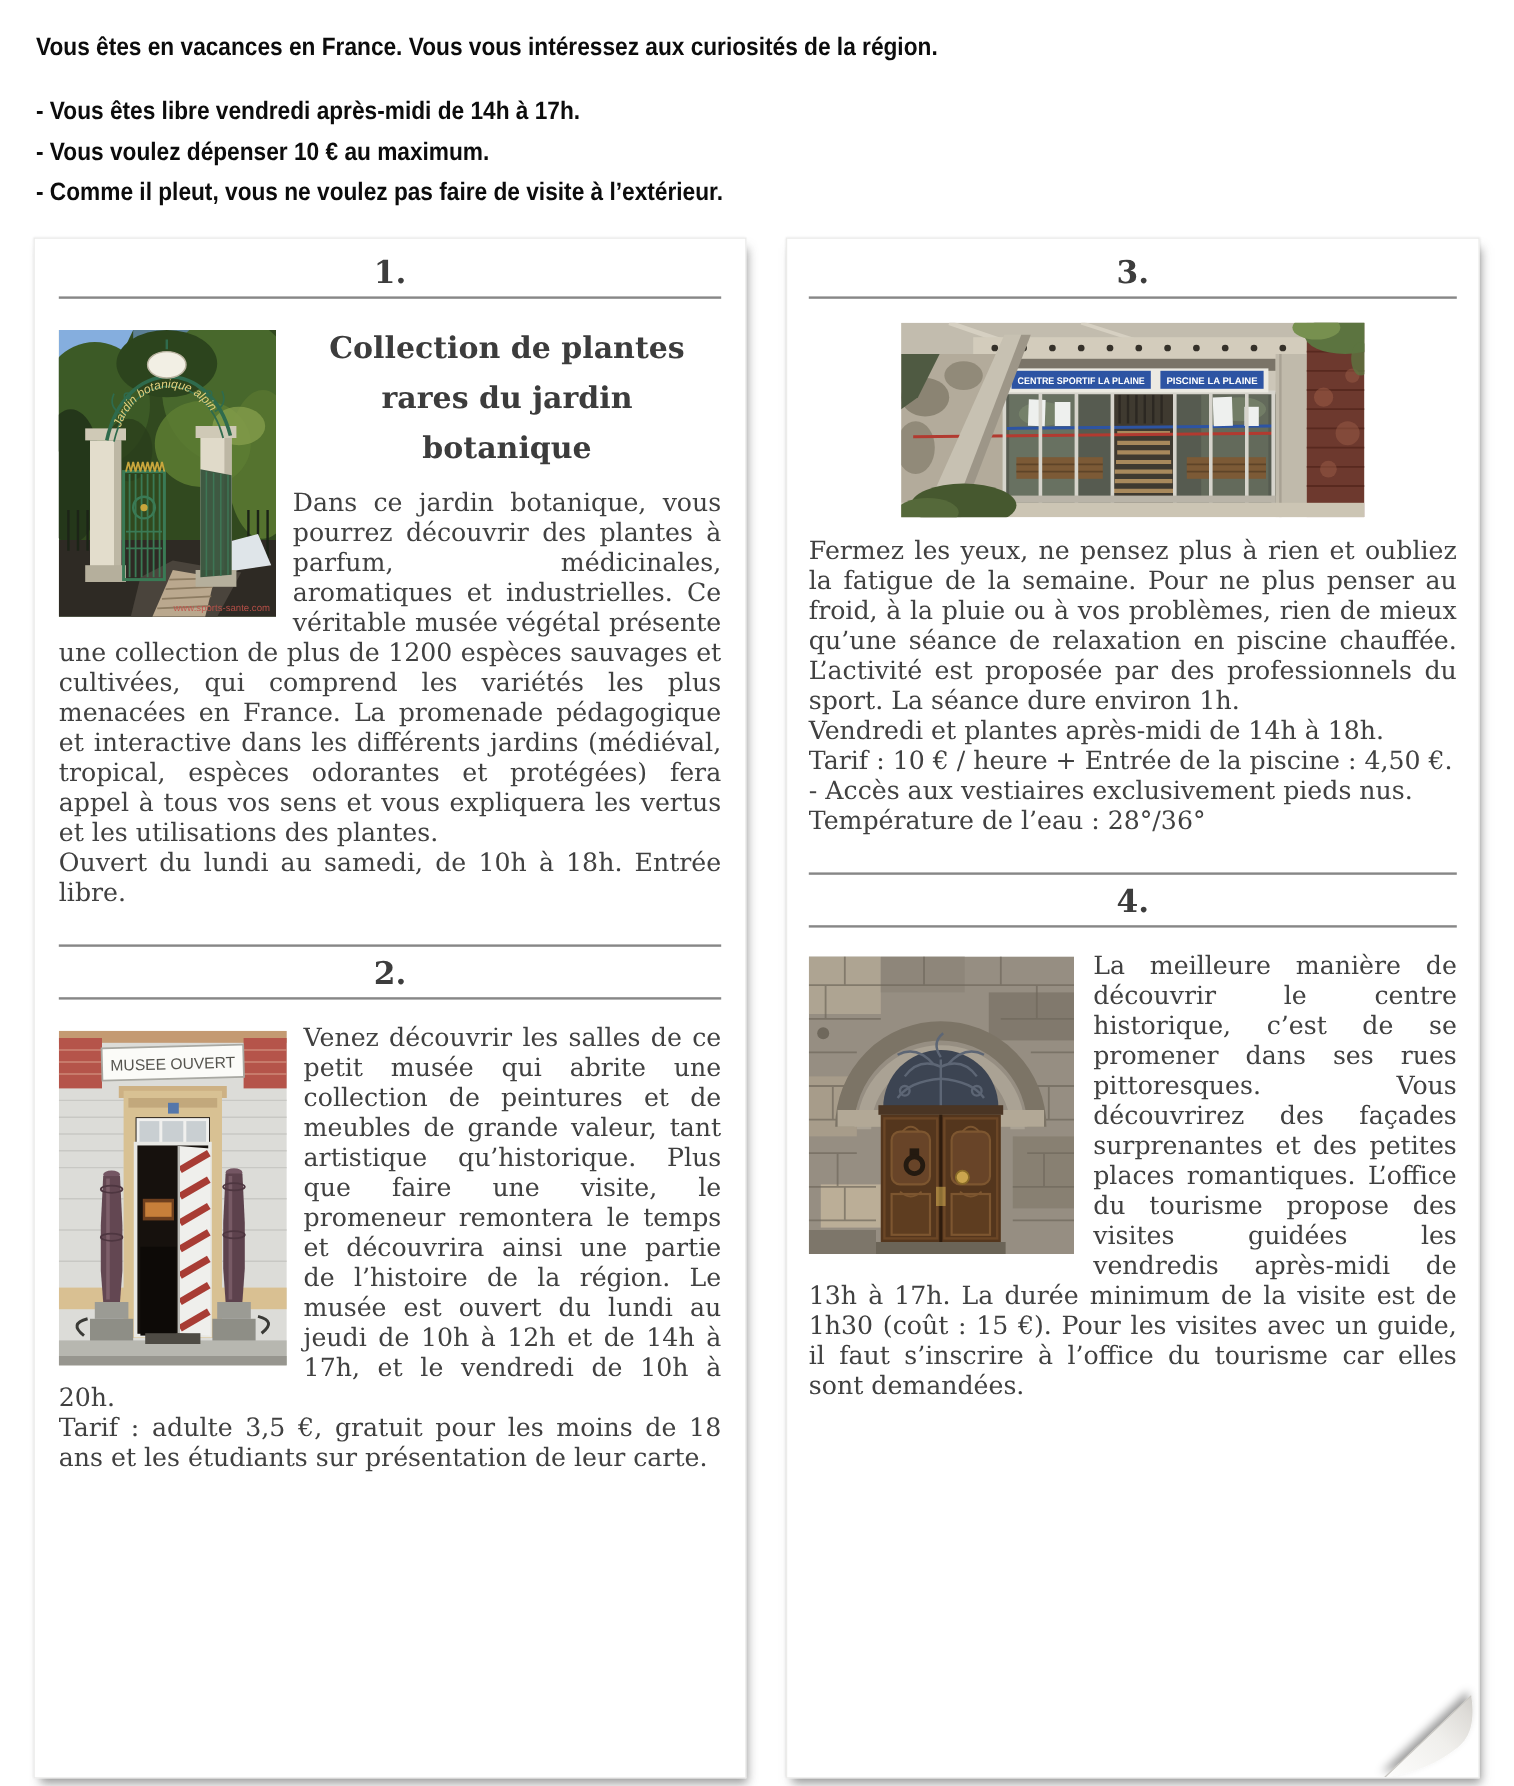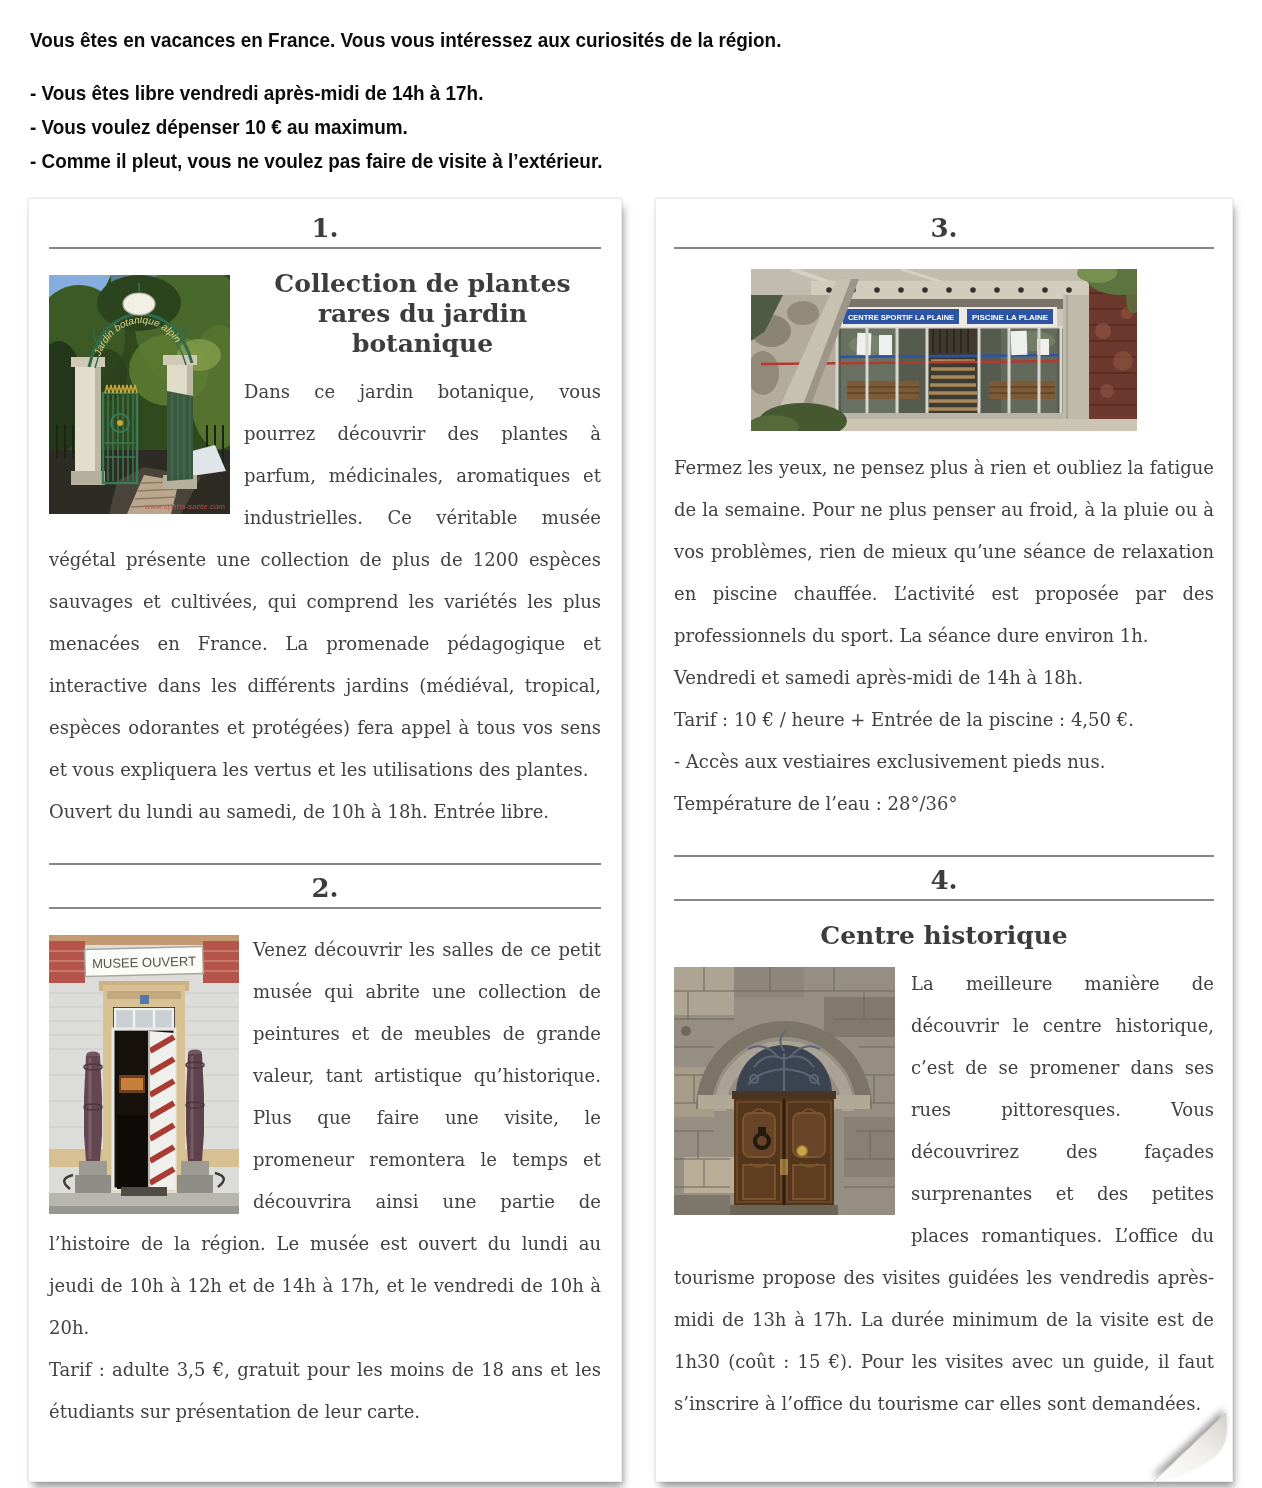--- a/index.html
+++ b/index.html
@@ -15,22 +15,22 @@
   .sheet{position:absolute;top:178px;height:1284px;background:#ffffff;
          border:1px solid #ececea;box-sizing:border-box;overflow:hidden;
          box-shadow:3px 7px 8px -2px rgba(70,70,70,0.55),0 0 2px rgba(0,0,0,0.12);}
   .sheet-left{left:28px;width:594px;padding:6px 20px 0 20px;}
   .sheet-right{left:655px;width:578px;padding:6px 18px 0 18px;}
   
   .sec-num{font-size:26px;font-weight:bold;color:#3d3d3d;text-align:center;
            padding:8px 0 4px;border-bottom:2px solid #878787;}
   .sec-sep{border-top:2px solid #878787;margin-top:30px;}
   .title{font-size:25px;font-weight:bold;color:#3c3c3c;text-align:center;
-         line-height:30px;margin:10px 0 12px;}
-  .copy{font-size:18px;line-height:42px;color:#414141;text-align:justify;
+         line-height:42px;margin:10px 0 12px;}
+  .copy{font-size:21px;line-height:25px;color:#414141;text-align:justify;
         margin:0;hyphens:auto;-webkit-hyphens:auto;}
   .u{text-underline-offset:3px;}
   .body-block{margin-top:20px;}
   
   .photo{display:block;}
   .photo-garden{float:left;width:181px;height:239px;margin:6px 14px 6px 0;}
   .photo-museum{float:left;width:190px;height:279px;margin:6px 14px 6px 0;}
   .photo-pool{margin:2px auto 16px;width:386px;height:162px;}
   .photo-door{float:left;width:221px;height:248px;margin:4px 16px 4px 0;}
   .svgtext{font-family:"Liberation Sans",sans-serif;}
@@ -336,31 +336,30 @@
           <circle cx="376" cy="44" r="6" fill="#9a5b45" opacity="0.5"></circle>
           <ellipse cx="370" cy="10" rx="34" ry="16" fill="#5c7440"></ellipse>
           <ellipse cx="346" cy="4" rx="20" ry="10" fill="#77904f"></ellipse>
           <ellipse cx="383" cy="30" rx="8" ry="14" fill="#5c7440" opacity="0.8"></ellipse>
           <rect y="150" width="386" height="12" fill="#ccc5b4"></rect>
           <ellipse cx="52" cy="152" rx="44" ry="18" fill="#46582f"></ellipse>
           <ellipse cx="22" cy="158" rx="26" ry="12" fill="#55693a"></ellipse>
         </svg>
 
         <p class="copy">Fermez les yeux, ne pensez plus à rien et oubliez la fatigue de la semaine. Pour ne plus penser au froid, à la pluie ou à vos problèmes, rien de mieux qu’une séance de relaxation en piscine chauffée. L’activité est proposée par des professionnels du sport. La séance dure environ 1h.</p>
-        <p class="copy">Vendredi et samedi après-midi de 14h à 18h.</p>
+        <p class="copy">Vendredi et plantes après-midi de 14h à 18h.</p>
         <p class="copy"><span class="u">Tarif</span><span> : 10 € / heure + Entrée de la piscine : 4,50 €.</span></p>
         <p class="copy">- Accès aux vestiaires exclusivement pieds nus.</p>
         <p class="copy">Température de l’eau : 28°/36°</p>
       </div>
     </div>
 
     <div class="sec-sep">
       <div class="sec-num">4.</div>
       <div class="body-block">
-        <h3 class="title">Centre historique</h3>
 
         <svg class="photo photo-door" viewBox="0 0 221 248">
           <rect width="221" height="248" fill="#968e82"></rect>
           <g opacity="0.85">
             <rect x="0" y="0" width="60" height="48" fill="#b3a896"></rect>
             <rect x="150" y="30" width="71" height="40" fill="#7e766a"></rect>
             <rect x="10" y="190" width="50" height="36" fill="#c2b49c"></rect>
             <rect x="170" y="150" width="51" height="60" fill="#867e70"></rect>
             <rect x="0" y="100" width="40" height="50" fill="#ab9f8c"></rect>
             <rect x="60" y="0" width="70" height="30" fill="#8d857a"></rect>

